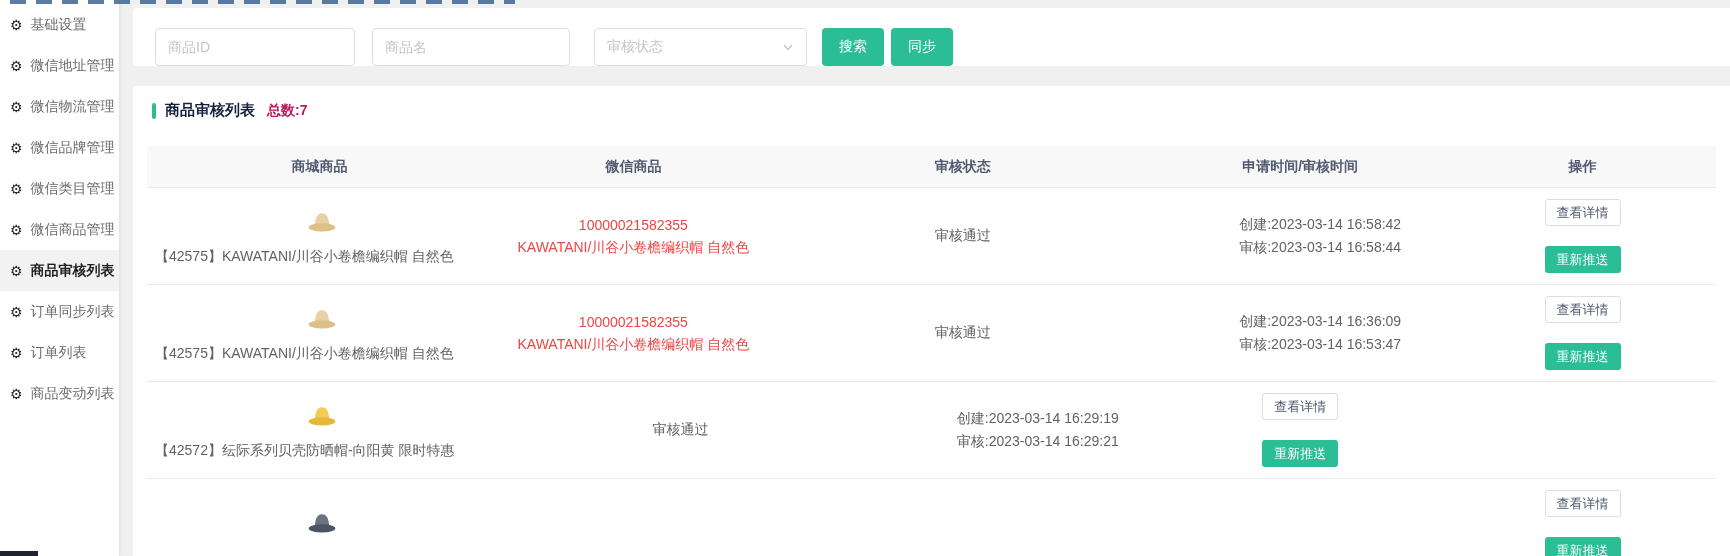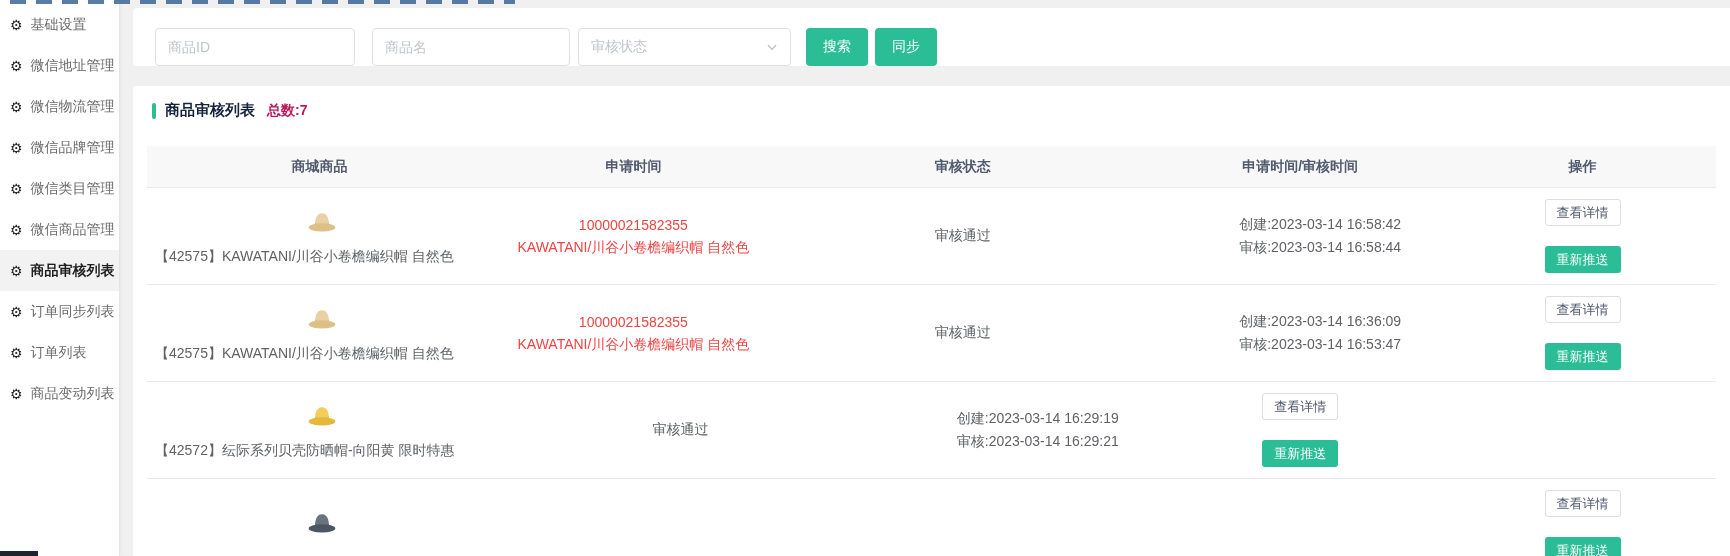--- a/index.html
+++ b/index.html
@@ -23,21 +23,21 @@
   
   .main { flex:1; padding-left:13px; display:flex; flex-direction:column; }
   .card { background:#fff; }
 
   .filter-card { margin-top:8px; height:94px; border-radius:4px 0 0 4px; padding:20px 0 0 22px;
     display:flex; align-items:flex-start; }
   .f-input { height:38px; border:1px solid #dcdfe6; border-radius:4px; padding:4px 12px; font-size:14px;
     color:#606266; outline:none; background:#fff; }
   .f-input::placeholder { color:#c0c4cc; }
   .in-id { width:200px; margin-right:17px; }
-  .in-name { width:198px; margin-right:8px; }
+  .in-name { width:198px; margin-right:24px; }
   .select { width:213px; height:38px; border:1px solid #dcdfe6; border-radius:4px; margin-right:15px;
     display:flex; align-items:center; justify-content:space-between; padding:0 12px; cursor:pointer; background:#fff; }
   .select .ph { color:#c0c4cc; }
   .select svg { width:12px; height:12px; }
   .btn { height:38px; width:62px; border:none; border-radius:4px; background:var(--accent);
     color:#fff; font-size:14px; cursor:pointer; margin-right:7px; font-family:inherit; }
 
   .list-card { margin-top:20px; flex:1; border-radius:4px 0 0 0; padding:15px 0 0 0; }
   .list-title { display:flex; align-items:center; padding-left:19px; }
   .accent-bar { width:4px; height:16px; background:var(--accent); border-radius:2px; margin-right:9px; }
@@ -148,21 +148,21 @@
     <section class="card list-card">
       <div class="list-title">
         <span class="accent-bar"></span>
         <span class="title-text">商品审核列表</span>
         <span class="total">总数:7</span>
       </div>
 
       <div class="table">
         <div class="thead" id="table-head">
             <div class="th c1">商城商品</div>
-            <div class="th c2">申请时间</div>
+            <div class="th c2">微信商品</div>
             <div class="th c3">审核状态</div>
             <div class="th c4">申请时间/审核时间</div>
             <div class="th c5">操作</div>
           </div>
         <div id="table-body">
   <div class="trow" style="--crown: #ead1a5; --brim: #ddbf88;">
     <div class="td c1">
       <div class="img-wrap">
         <svg viewBox="0 0 36 36">
           <path class="hat-crown" d="M10 22 Q10 7 18 7 Q26 7 26 22 Z"></path>

